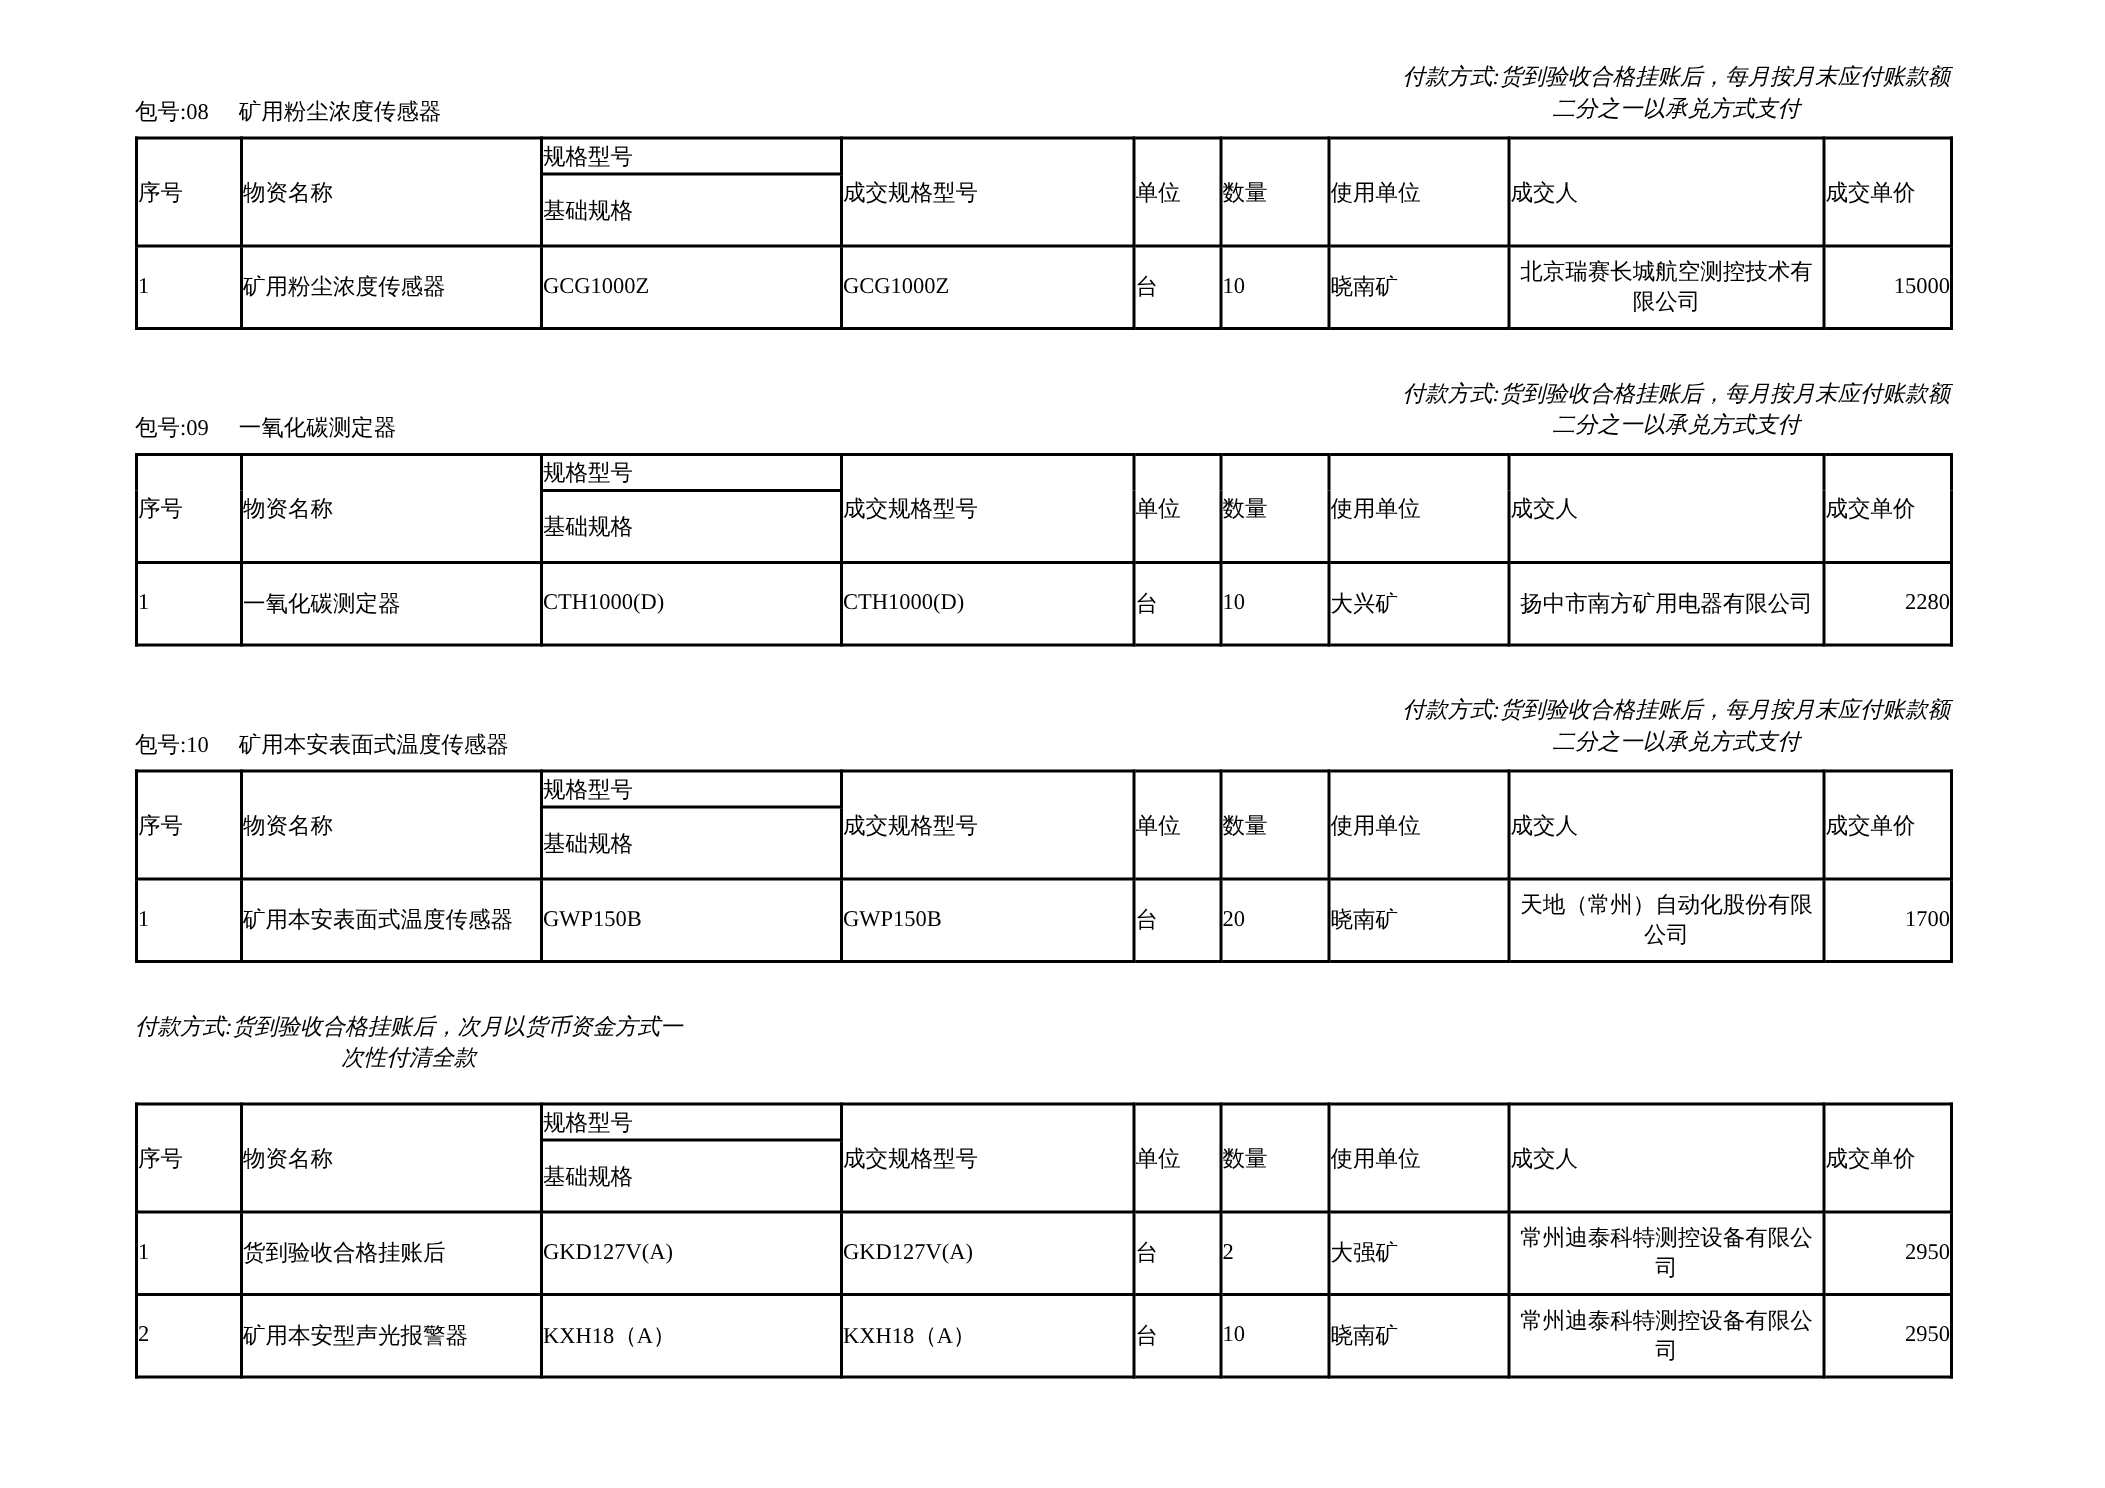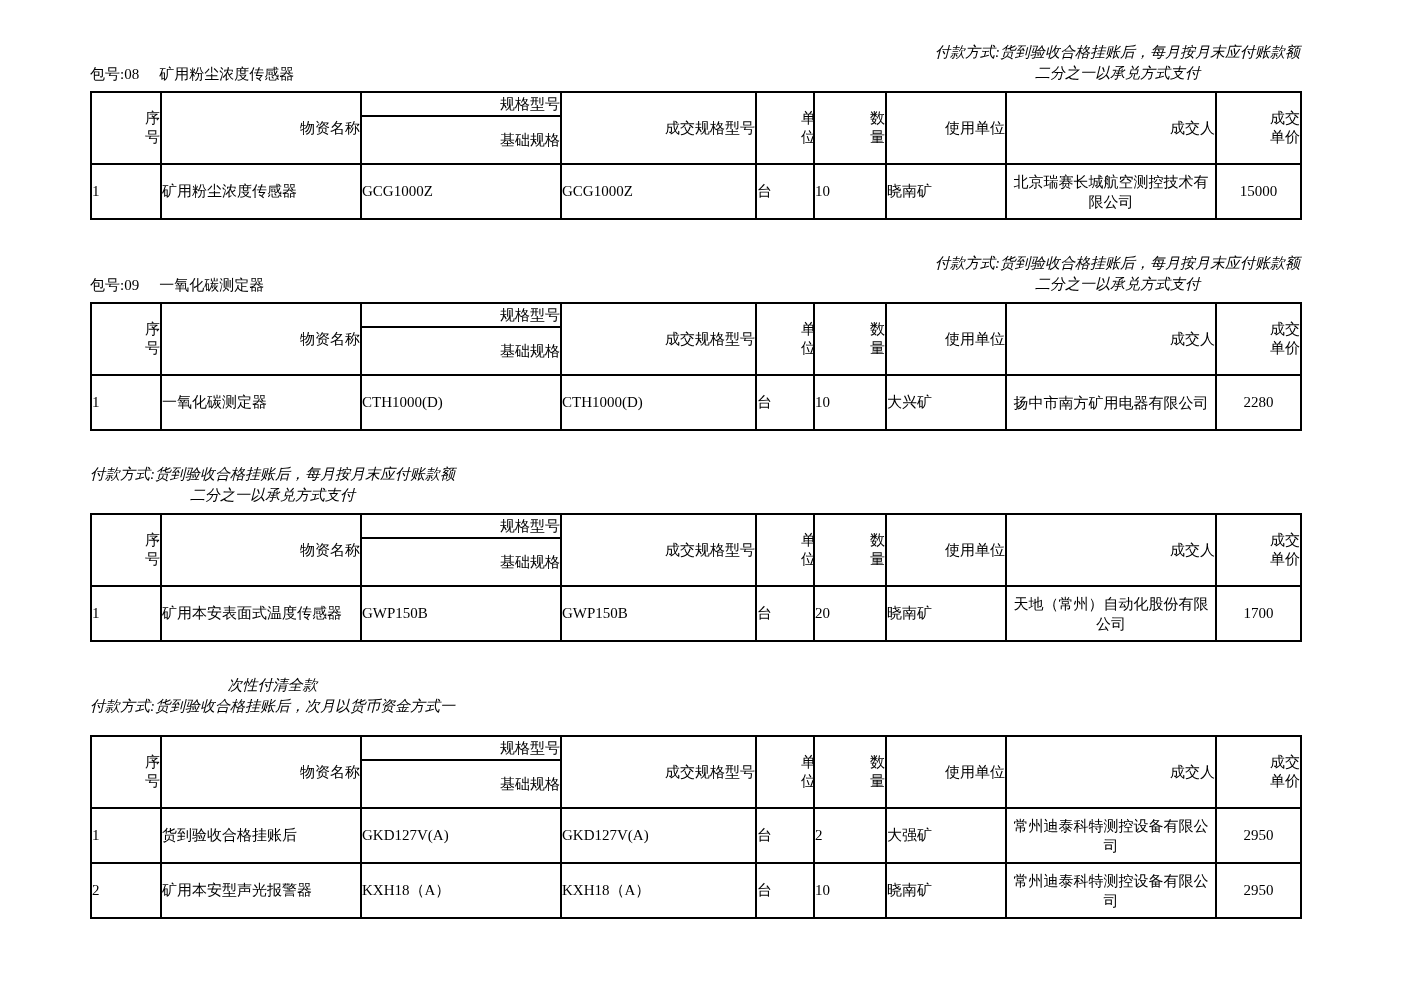--- a/index.html
+++ b/index.html
@@ -49,38 +49,37 @@
   }
   .grid th, .grid td {
     border: 2px solid #000000;
     font-weight: normal;
     font-size: 15px;
     padding: 0;
     overflow: hidden;
     word-break: break-all;
   }
   .grid th {
-    text-align: right;
+    text-align: left;
     vertical-align: middle;
-    padding-left: 44px;
   }
   .spec-top  { height: 22px; }
   .spec-base { height: 46px; }
 
   .t-row td { height: 53px; vertical-align: middle; }
 
   .td-seq    { text-align: left;   padding-left: 4px; }
   .td-name   { text-align: left;   padding-left: 6px; }
   .td-spec   { text-align: left;   padding-left: 6px; }
   .td-deal   { text-align: left;   padding-left: 6px; }
   .td-unit   { text-align: left;   padding-left: 6px; }
   .td-qty    { text-align: left;   padding-left: 6px; vertical-align: bottom; padding-bottom: 2px; margin-left: 20px; }
   .td-user   { text-align: left;   padding-left: 6px; }
   .td-winner { text-align: center; line-height: 20px; }
-  .td-price  { text-align: center; }
+  .td-price  { text-align: right; }
 </style>
 </head>
 <body>
 
 <div class="page">
 
   <section class="pkg-section">
     <div class="sec-head">
       <div class="sec-title">
         <span class="pkg-no">包号:08</span><span class="pkg-name">矿用粉尘浓度传感器</span>
@@ -183,20 +182,23 @@
           <td class="td-user">大兴矿</td>
           <td class="td-winner">扬中市南方矿用电器有限公司</td>
           <td class="td-price">2280</td>
         </tr>
       </tbody>
     </table>
   </section>
 
   <section class="pkg-section">
     <div class="sec-head">
+      <div class="sec-title">
+        <span class="pkg-no">包号:10</span><span class="pkg-name">矿用本安表面式温度传感器</span>
+      </div>
       <div class="payment">
         <div>付款方式:货到验收合格挂账后，每月按月末应付账款额</div>
         <div>二分之一以承兑方式支付</div>
       </div>
     </div>
     <table class="grid">
       <colgroup>
         <col style="width:70px">
           <col style="width:200px">
           <col style="width:200px">
@@ -235,22 +237,22 @@
           <td class="td-winner">天地（常州）自动化股份有限公司</td>
           <td class="td-price">1700</td>
         </tr>
       </tbody>
     </table>
   </section>
 
   <section class="pkg-section">
     <div class="sec-head">
       <div class="payment">
+        <div>付款方式:货到验收合格挂账后，次月以货币资金方式一</div>
         <div>次性付清全款</div>
-        <div>付款方式:货到验收合格挂账后，次月以货币资金方式一</div>
       </div>
     </div>
     <table class="grid" style="margin-top:18px;">
       <colgroup>
         <col style="width:70px">
           <col style="width:200px">
           <col style="width:200px">
           <col style="width:195px">
         <col style="width:58px">
           <col style="width:72px">

